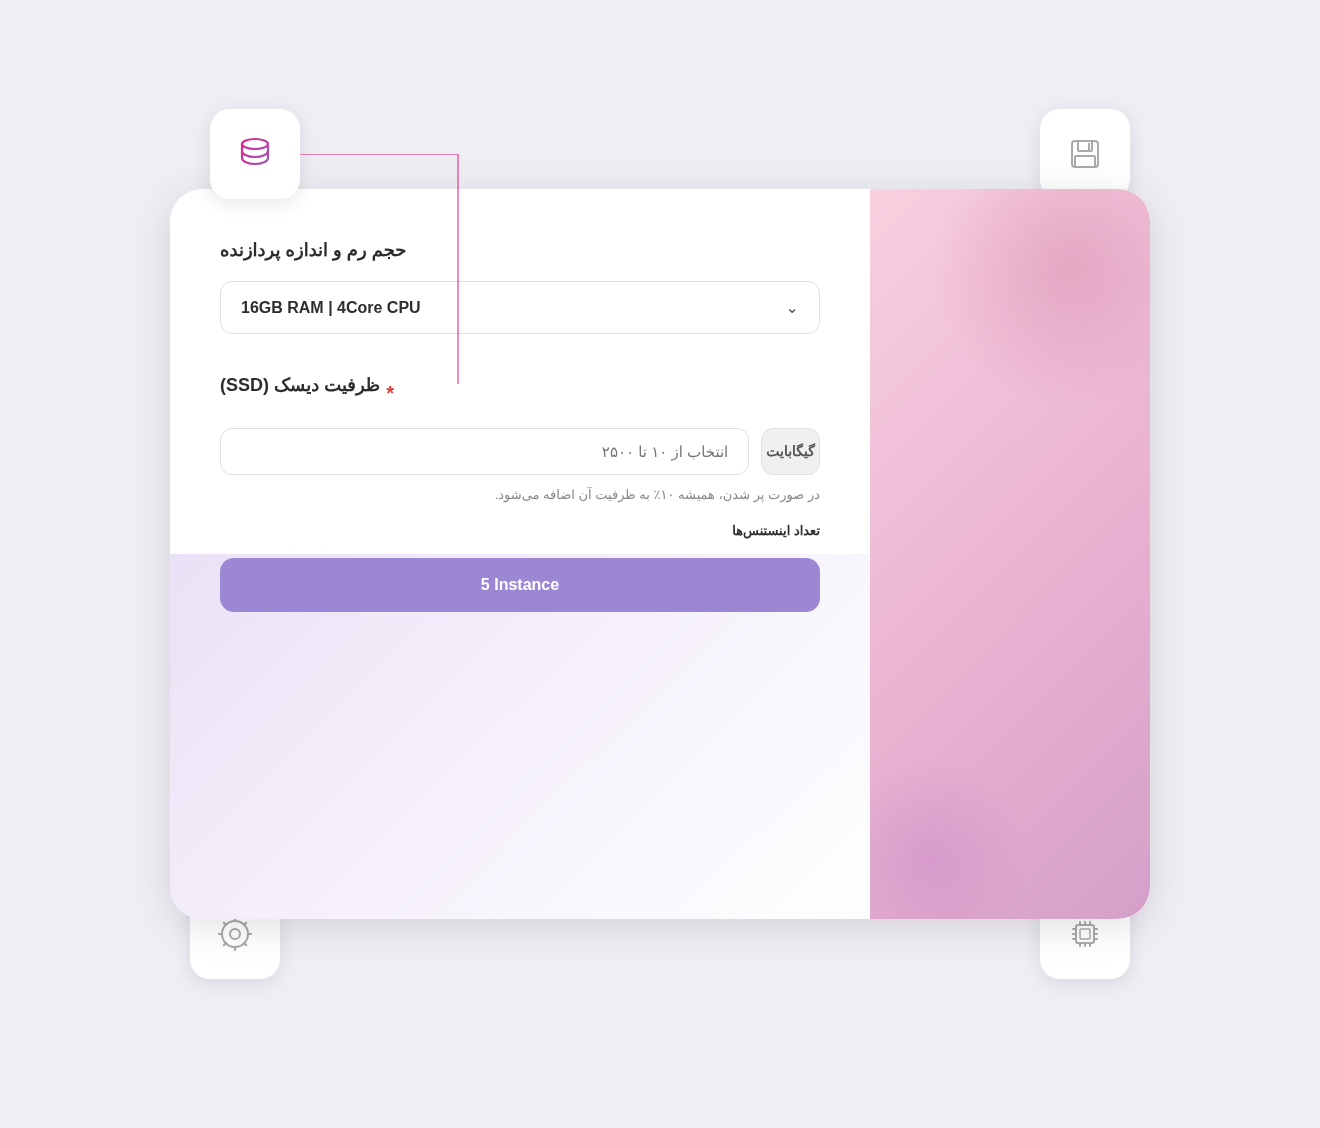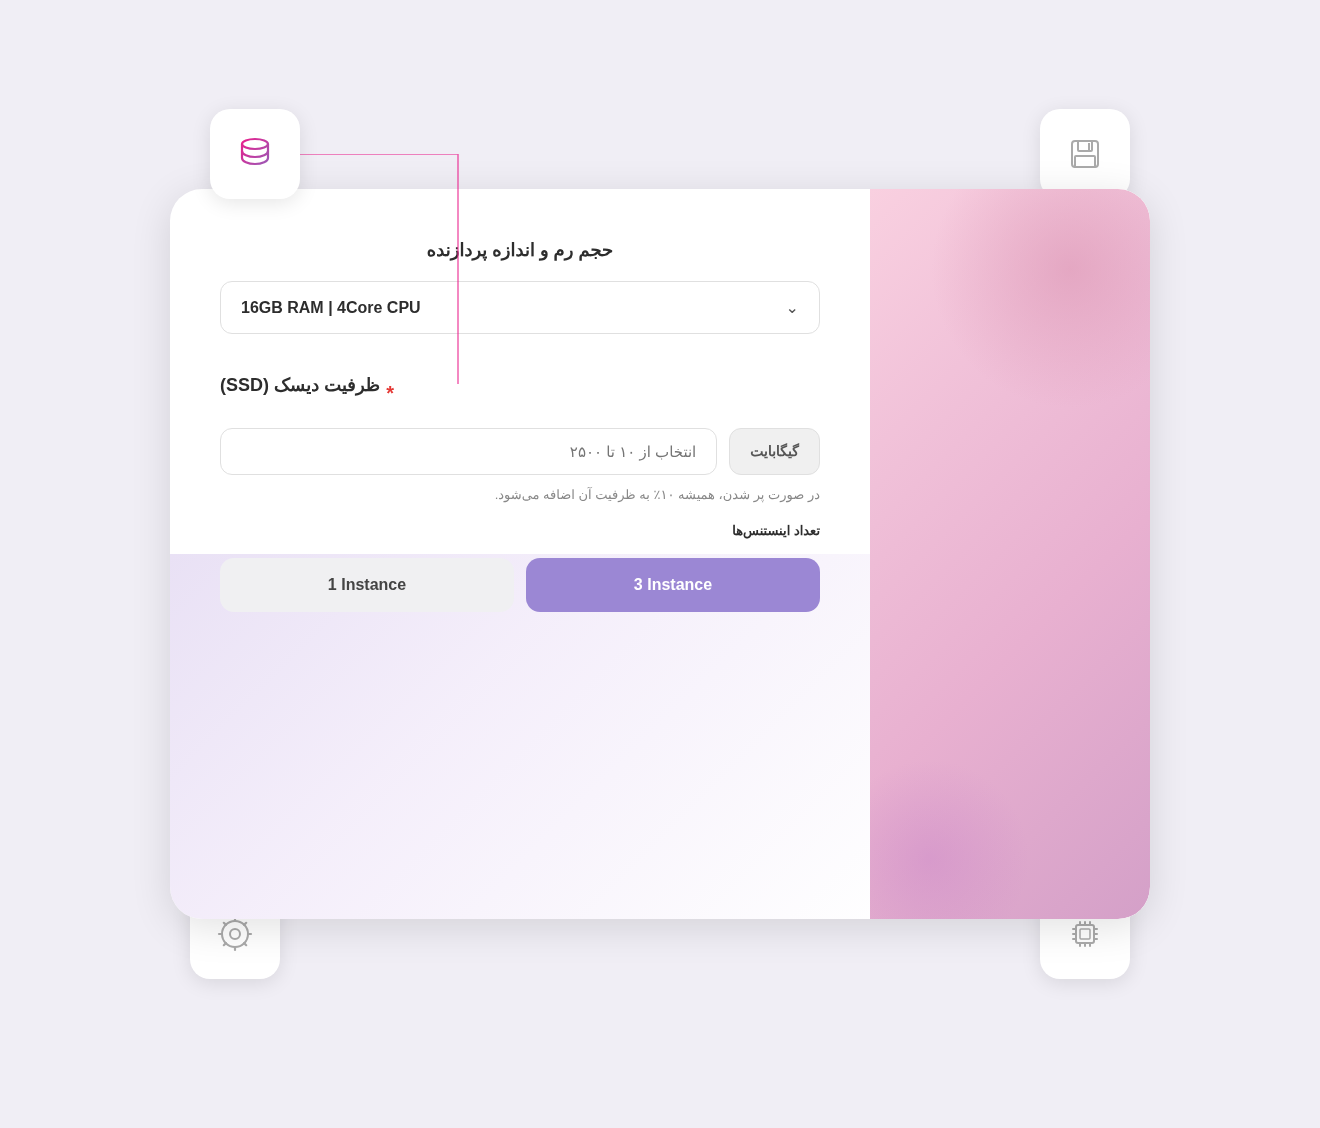--- a/index.html
+++ b/index.html
@@ -120,21 +120,21 @@
       background: radial-gradient(circle, rgba(200,130,200,0.4) 0%, transparent 70%);
       border-radius: 50%;
     }
 
     
     .section-title {
       font-size: 18px;
       font-weight: 700;
       color: #2d2d2d;
       margin-bottom: 20px;
-      text-align: center;
+      text-align: left;
     }
 
     .dropdown-select {
       width: 100%;
       border: 1.5px solid #e0e0e0;
       border-radius: 12px;
       padding: 16px 20px;
       display: flex;
       align-items: center;
       justify-content: space-between;
@@ -187,21 +187,21 @@
       text-align: right;
       direction: rtl;
       background: white;
       outline: none;
     }
 
     .ssd-unit {
       background: #f0f0f0;
       border: 1.5px solid #e0e0e0;
       border-radius: 12px;
-      padding: 14px 20px;
+      padding: 14px 4px;
       font-size: 14px;
       color: #555;
       font-weight: 600;
       white-space: nowrap;
     }
 
     .ssd-hint {
       font-size: 13px;
       color: #888;
       text-align: right;
@@ -350,22 +350,21 @@
       <div class="ssd-input-row">
         <div class="ssd-unit">گیگابایت</div>
         <input class="ssd-input" type="text" placeholder="انتخاب از ۱۰ تا ۲۵۰۰" style="">
       </div>
 
       <div class="ssd-hint">در صورت پر شدن، همیشه ۱۰٪ به ظرفیت آن اضافه می‌شود.</div>
 
       <div style="position: relative;">
         <div class="instance-label-area">تعداد اینستنس‌ها</div>
         <div class="instance-buttons">
-          <button class="instance-btn active">3 Instance</button>
-          <button class="instance-btn inactive">1 Instance</button>
+          <button class="instance-btn active">5 Instance</button>
         </div>
       </div>
 
     </div>
 
     <div class="card-right-bg"></div>
 
   </div>
 
 </div>

